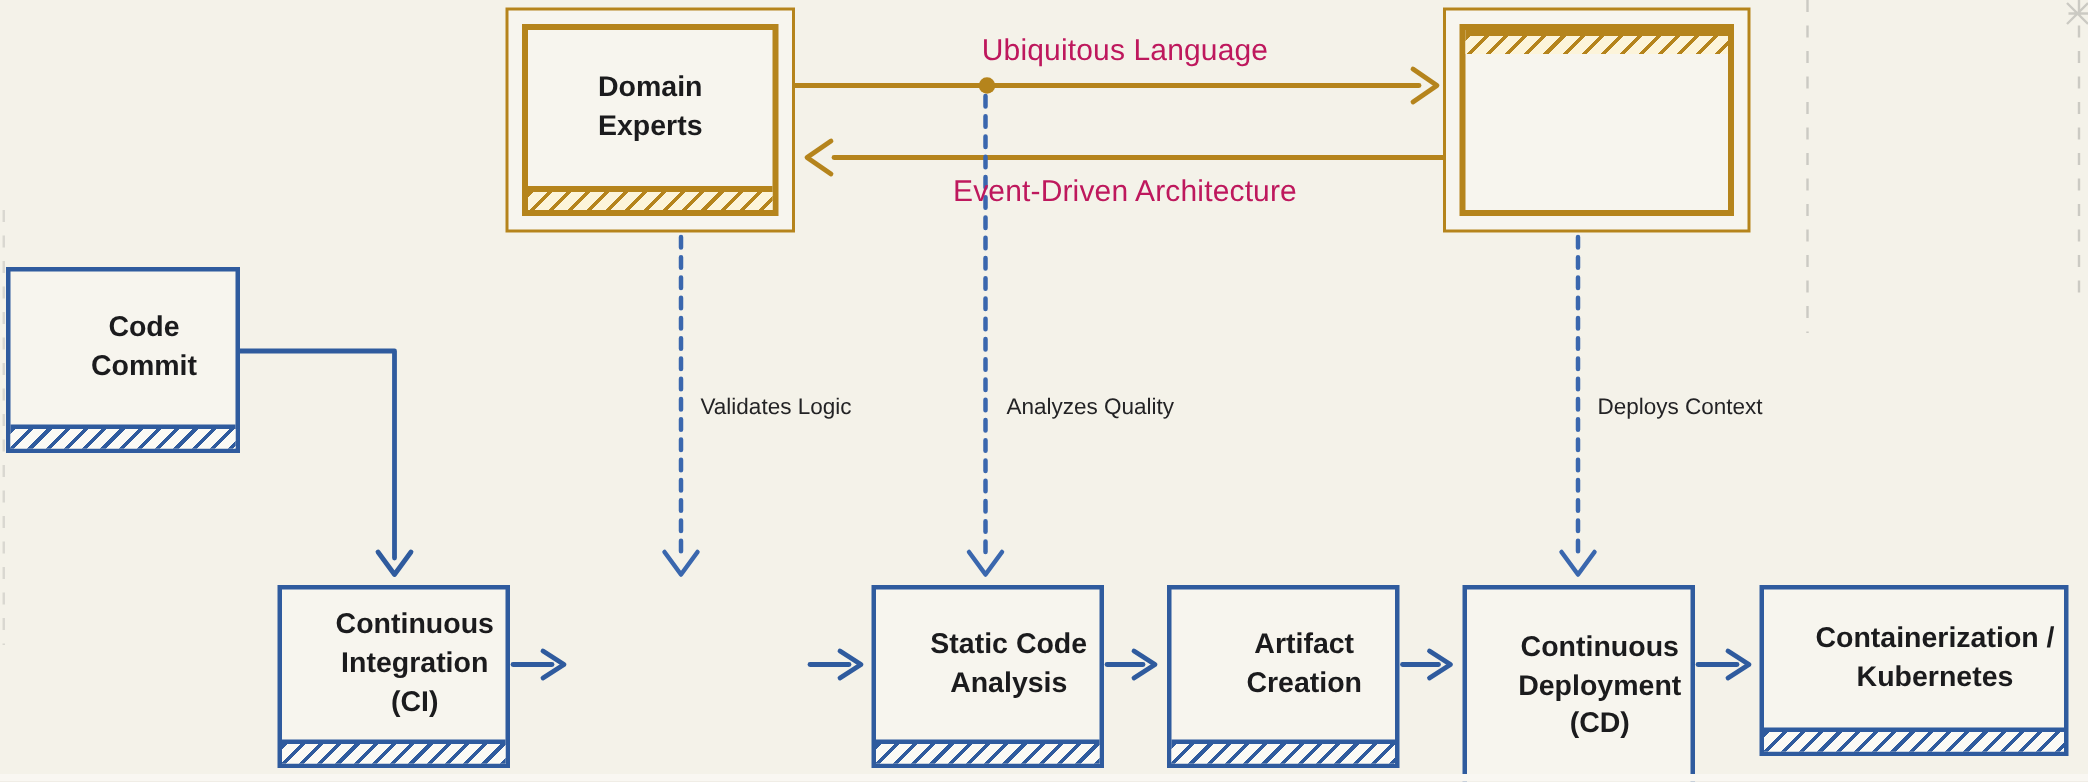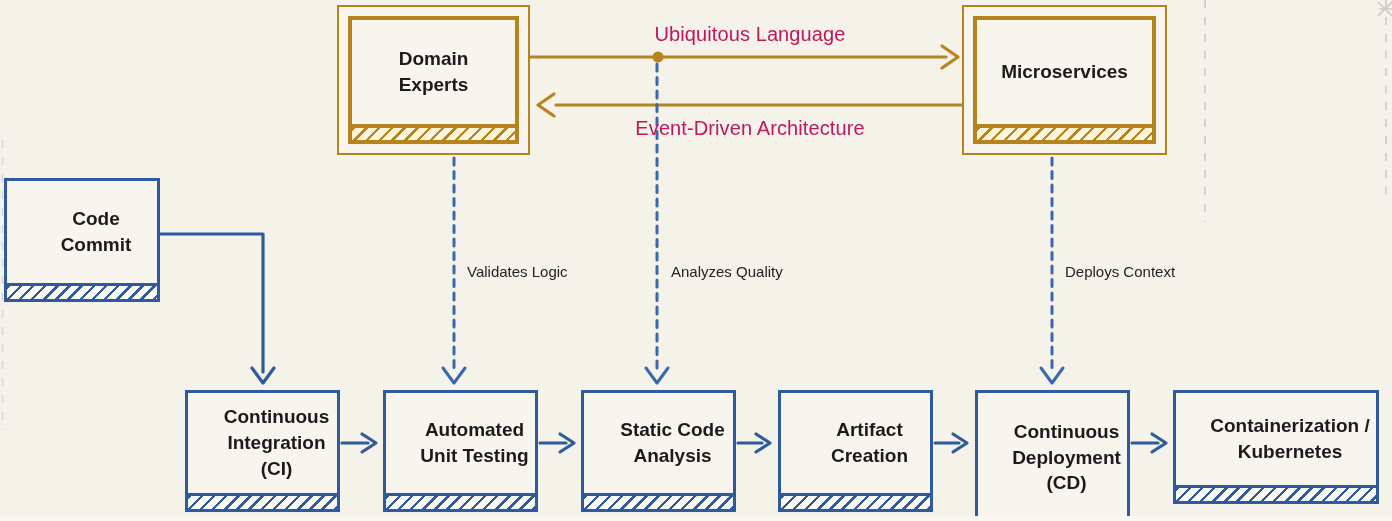--- a/index.html
+++ b/index.html
@@ -126,23 +126,20 @@
     <div class="gold-inner">
       <div class="content">
         <span class="narrow">Domain Experts</span>
       </div>
       <div class="hatch"></div>
     </div>
   </div>
 
   <div class="gold-outer" style="left:962px;top:5px;width:205px;height:150px;">
     <div class="gold-inner">
-      <div class="content">
-        <span>Microservices</span>
-      </div>
       <div class="hatch"></div>
     </div>
   </div>
 
   <div class="flow-label" style="left:600px;top:23px;width:300px;">Ubiquitous Language</div>
   <div class="flow-label" style="left:600px;top:117px;width:300px;">Event-Driven Architecture</div>
 
   <div class="map-label" style="left:467px;top:258px;">Validates Logic</div>
   <div class="map-label" style="left:671px;top:258px;">Analyzes Quality</div>
   <div class="map-label" style="left:1065px;top:258px;">Deploys Context</div>
@@ -152,24 +149,20 @@
       <span class="narrow">Code Commit</span>
     </div>
     <div class="hatch"></div>
   </div>
 
   <div class="node" style="left:185px;top:390px;width:155px;height:122px;">
     <div class="content">Continuous Integration (CI)</div>
     <div class="hatch"></div>
   </div>
 
-  <div class="node" style="left:383px;top:390px;width:155px;height:122px;">
-    <div class="content">Automated Unit Testing</div>
-    <div class="hatch"></div>
-  </div>
 
   <div class="node" style="left:581px;top:390px;width:155px;height:122px;">
     <div class="content">Static Code Analysis</div>
     <div class="hatch"></div>
   </div>
 
   <div class="node" style="left:778px;top:390px;width:155px;height:122px;">
     <div class="content">Artifact Creation</div>
     <div class="hatch"></div>
   </div>

